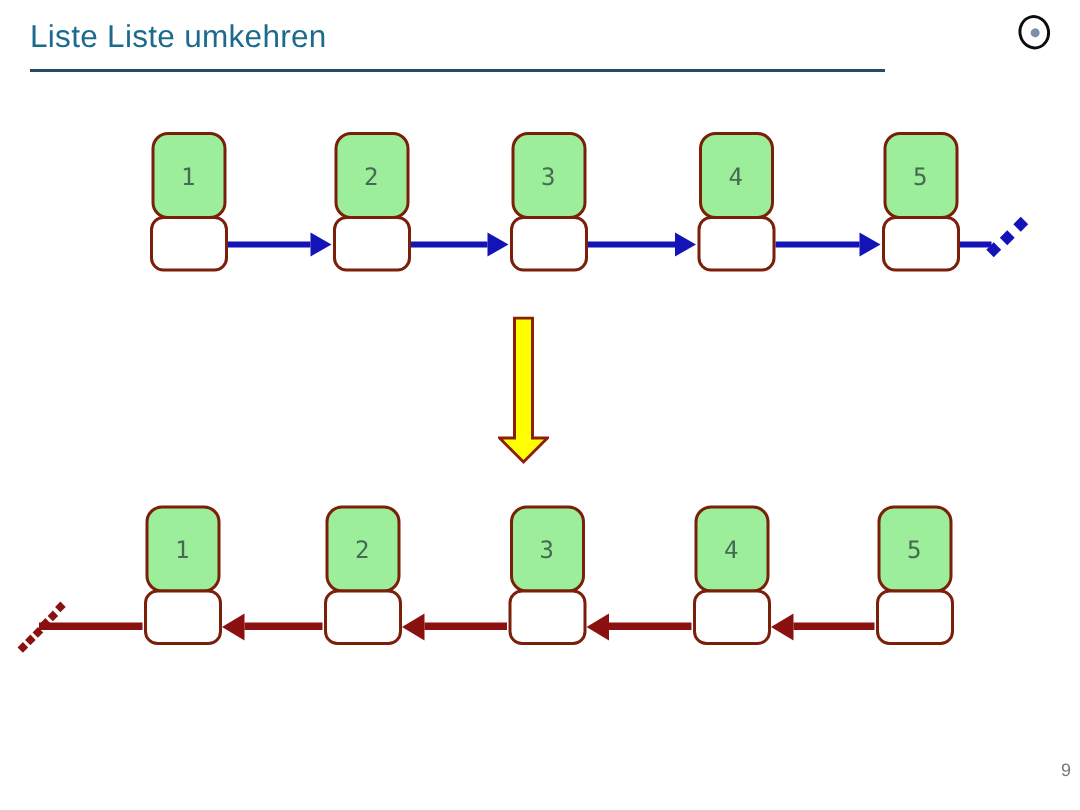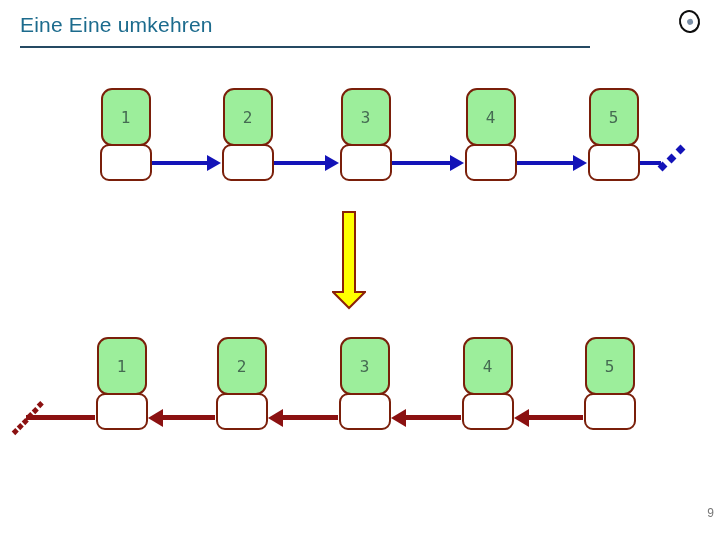--- a/index.html
+++ b/index.html
@@ -71,21 +71,21 @@
   .page-number {
     position:absolute; left:698px; top:506px; width:16px;
     font-size:12px; color:#777777; text-align:right;
   }
 </style>
 </head>
 <body>
 
 <div class="slide">
 
-  <div class="title">Eine Eine umkehren</div>
+  <div class="title">Liste Liste umkehren</div>
   <div class="title-underline"></div>
 
   <div class="logo">
     <div class="logo-dot"></div>
   </div>
 
   <div>
     <div class="node" style="left:98px;  top:88px;">
       <div class="node-key">1</div>
       <div class="node-val"></div>

